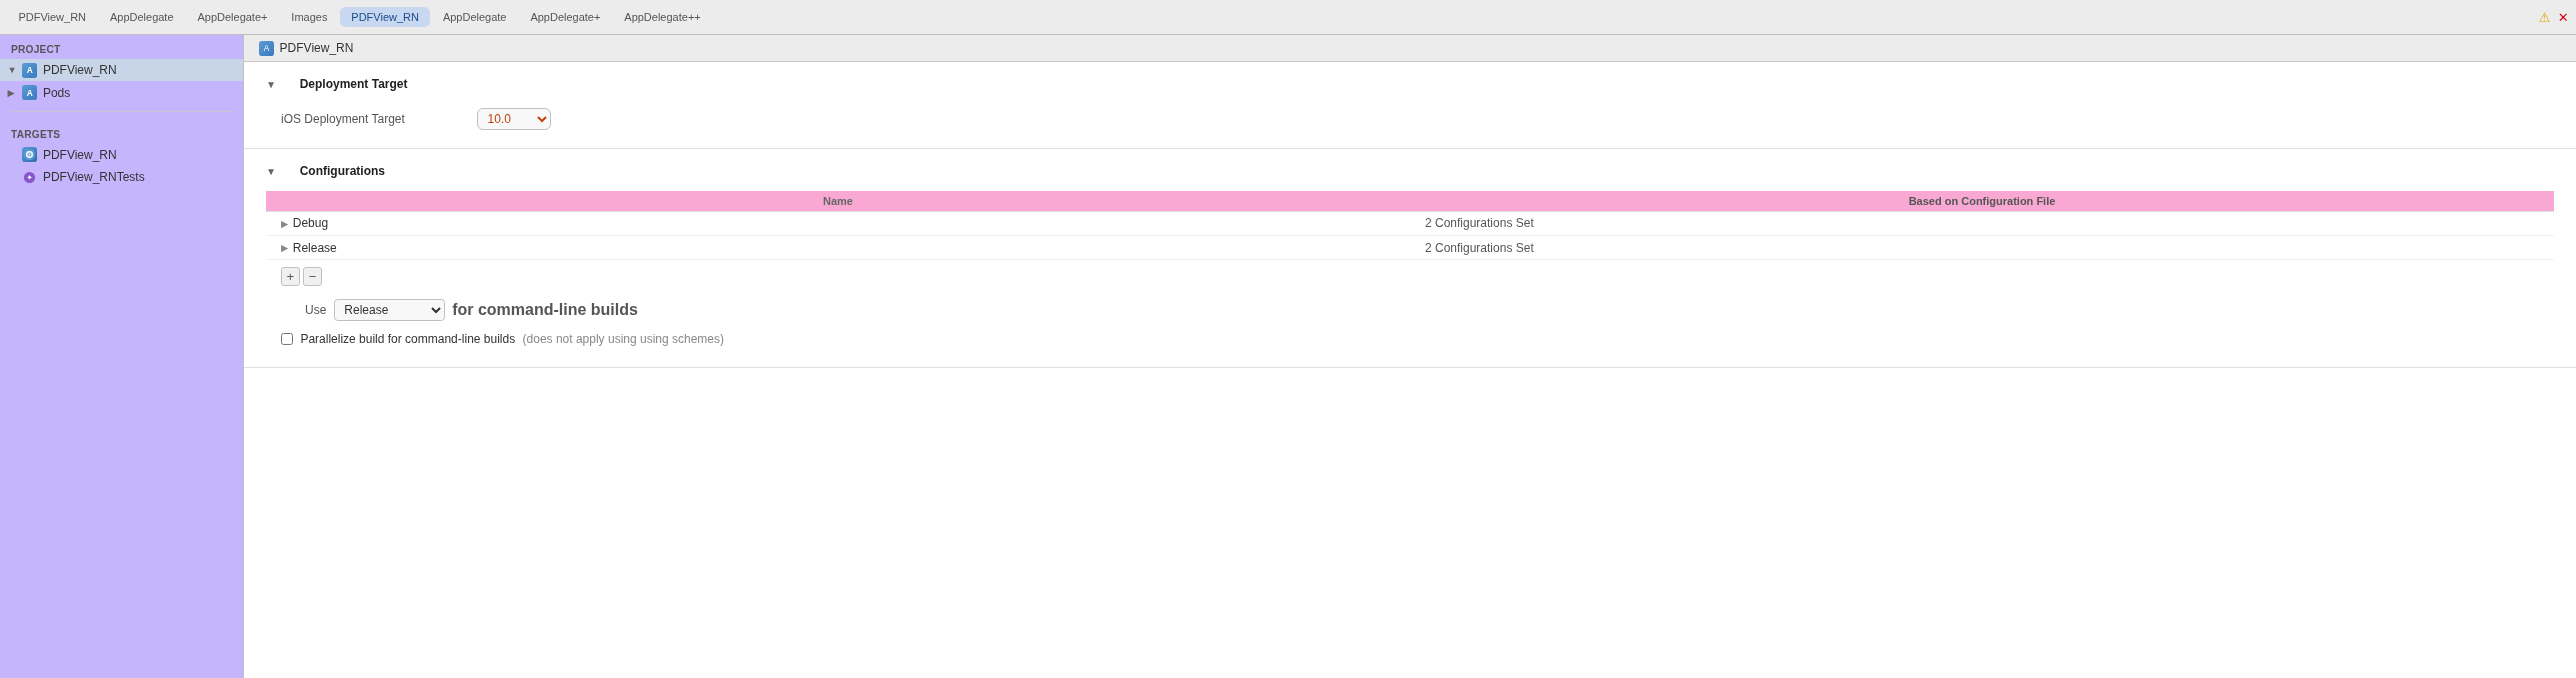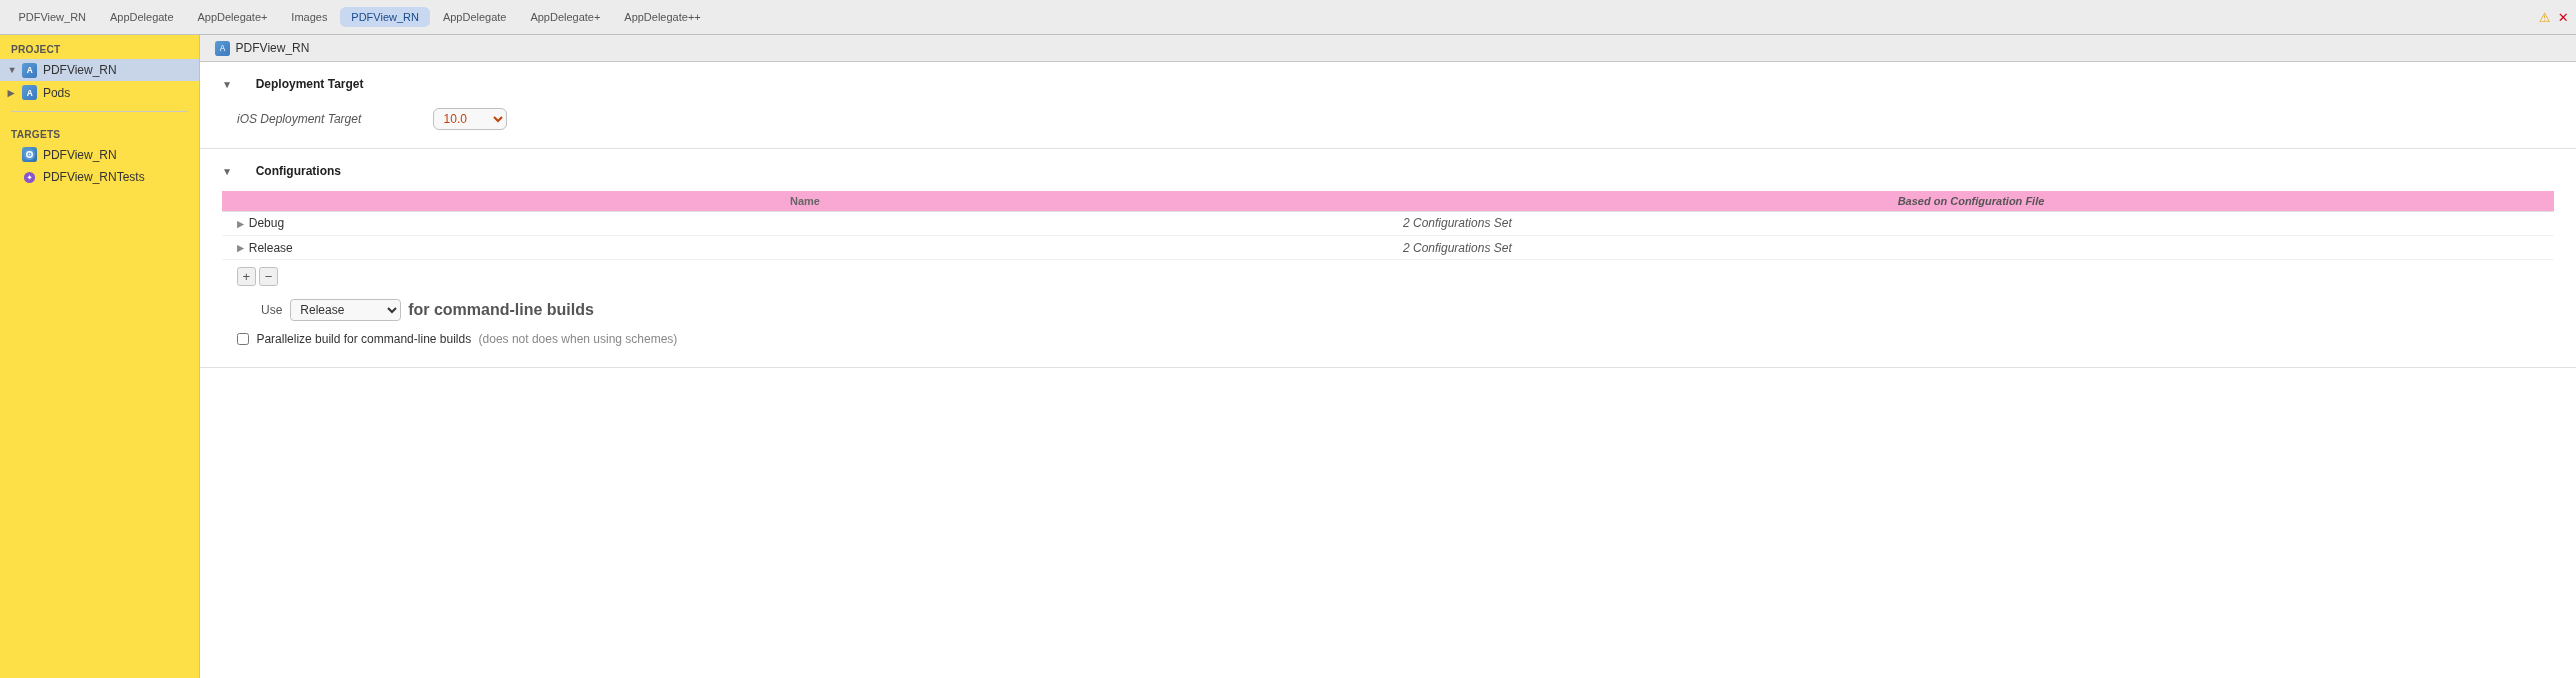--- a/index.html
+++ b/index.html
@@ -59,22 +59,22 @@
 
     
     .main-layout {
       display: flex;
       flex: 1;
       overflow: hidden;
     }
 
     
     .sidebar {
-      width: 200px;
-      background: #fde047;
+      width: 244px;
+      background: #c4b5fd;
       border-right: 0.9px solid #c0c0c0;
       flex-shrink: 0;
       overflow-y: auto;
     }
     .sidebar-item {
       display: flex;
       align-items: center;
       padding: 3.7px 7.4px;
       gap: 5.6px;
       cursor: pointer;
@@ -223,21 +223,20 @@
     .field-row {
       display: flex;
       align-items: center;
       gap: 11px;
       padding: 3.7px 15px;
     }
     .field-label {
       font-size: 12px;
       color: #555;
       min-width: 185px;
-      font-style: italic;
     }
     .field-select {
       font-size: 12px;
       padding: 1.9px 5.6px;
       border: 0.9px solid #c0c0c0;
       border-radius: 6px;
       background: #f8f8f8;
       color: #c2410c;
       cursor: pointer;
       min-width: 74px;
@@ -262,21 +261,20 @@
       font-size: 12px;
       color: #333;
       border-bottom: 0.9px solid #f0f0f0;
     }
     .config-table .col-name {
       width: 50%;
     }
     .config-table .col-config {
       width: 50%;
       color: #555;
-      font-style: italic;
     }
     .row-expand {
       display: flex;
       align-items: center;
       gap: 4.6px;
     }
     .row-chevron {
       font-size: 9.3px;
       color: #888;
     }
@@ -488,20 +486,20 @@
           <select class="use-select">
             <option>Release</option>
             <option>Debug</option>
           </select>
           <span class="for-label">for command-line builds</span>
         </div>
 
         <div class="checkbox-row">
           <input type="checkbox" class="checkbox-input" style="">
           <span class="checkbox-label">Parallelize build for command-line builds</span>
-          <span class="checkbox-note">(does not does when using schemes)</span>
+          <span class="checkbox-note">(does not apply using using schemes)</span>
         </div>
       </div>
 
     </div>
   </div>
 </div>
 
 
 </body></html>

